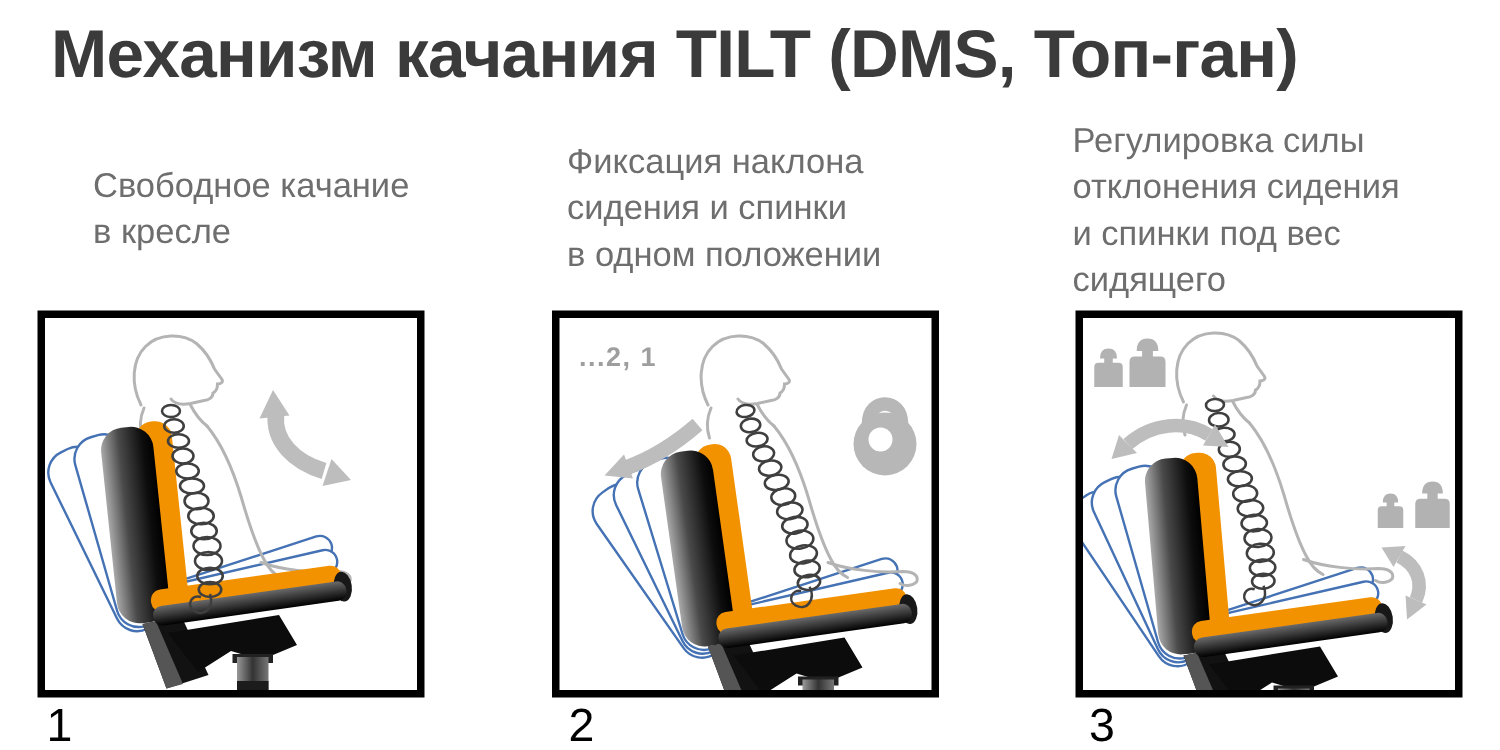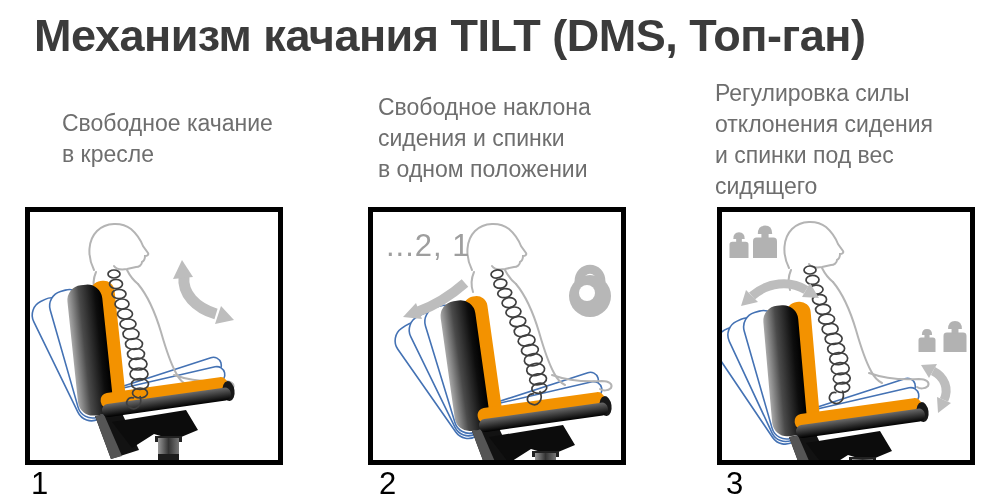--- a/index.html
+++ b/index.html
@@ -11,34 +11,34 @@
            white-space:pre-line;}
   #cap1{left:38px;top:108px;margin-left:24px;}
   #cap2{left:378px;top:92px;}
   #cap3{left:715px;top:78px;}
   .frame{position:absolute;top:207px;width:258px;height:258px;border:5px solid #000;
          box-sizing:border-box;background:#fff;}
   #frame1{left:25px;} #frame2{left:368px;} #frame3{left:717px;}
   .frame svg{position:absolute;left:0;top:0;}
   .panel-number{position:absolute;top:466px;font-size:31px;color:#000;}
   #num1{left:31px;} #num2{left:379px;} #num3{left:726px;}
-  .annotation{position:absolute;left:13px;top:16px;font-size:31px;font-weight:400;
+  .annotation{position:absolute;left:13px;top:16px;font-size:18px;font-weight:700;
               color:#9e9e9e;letter-spacing:1px;white-space:nowrap;}
   .hidden-defs{position:absolute;width:0;height:0;overflow:hidden;}
 </style>
 </head>
 <body>
 
 <div class="page">
 
   <div class="title">Механизм качания TILT (DMS, Топ-ган)</div>
 
   <div class="caption" id="cap1">Свободное качание
 в кресле</div>
-  <div class="caption" id="cap2">Свободное наклона
+  <div class="caption" id="cap2">Фиксация наклона
 сидения и спинки
 в одном положении</div>
   <div class="caption" id="cap3">Регулировка силы
 отклонения сидения
 и спинки под вес
 сидящего</div>
 
   <svg class="hidden-defs" aria-hidden="true">
     <defs>
       <linearGradient id="gBack" x1="0" y1="0" x2="1" y2="0">

